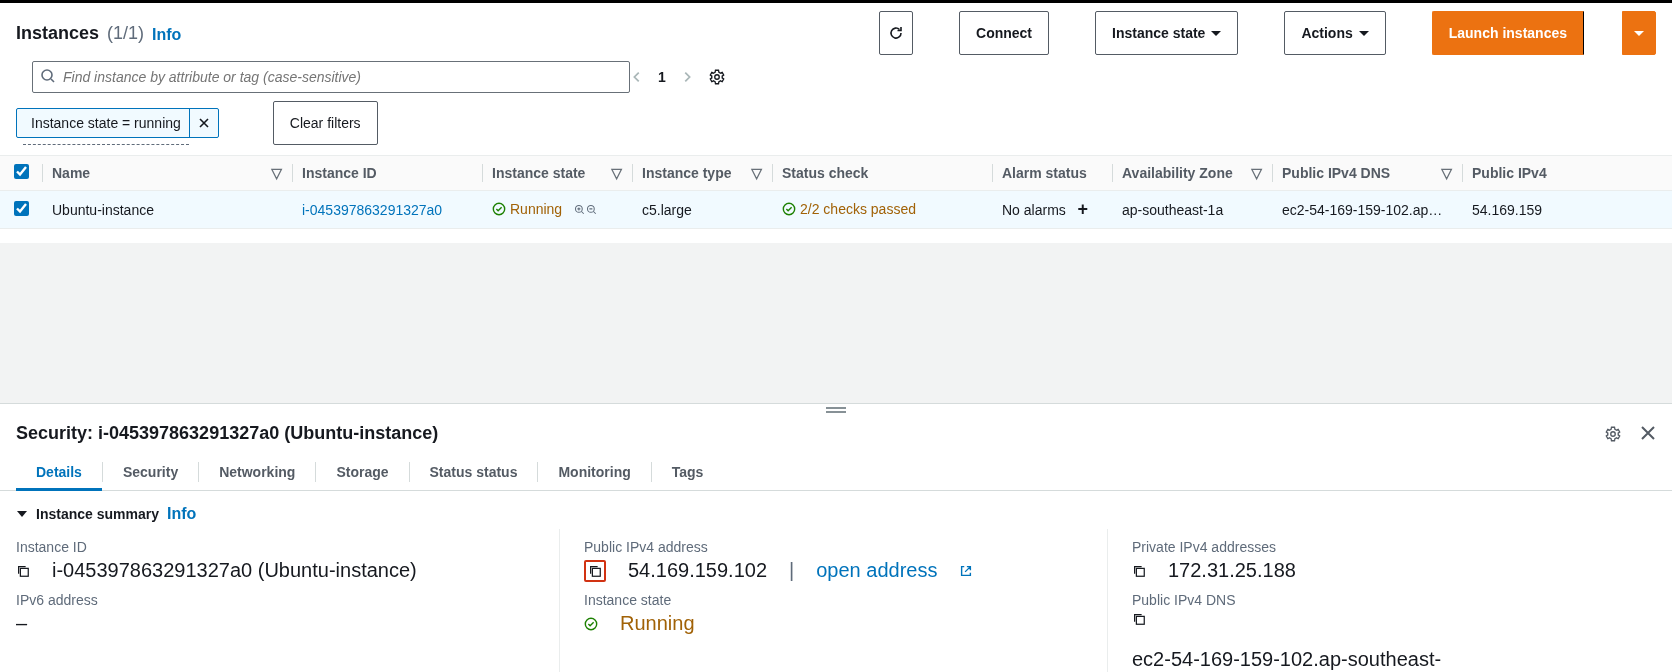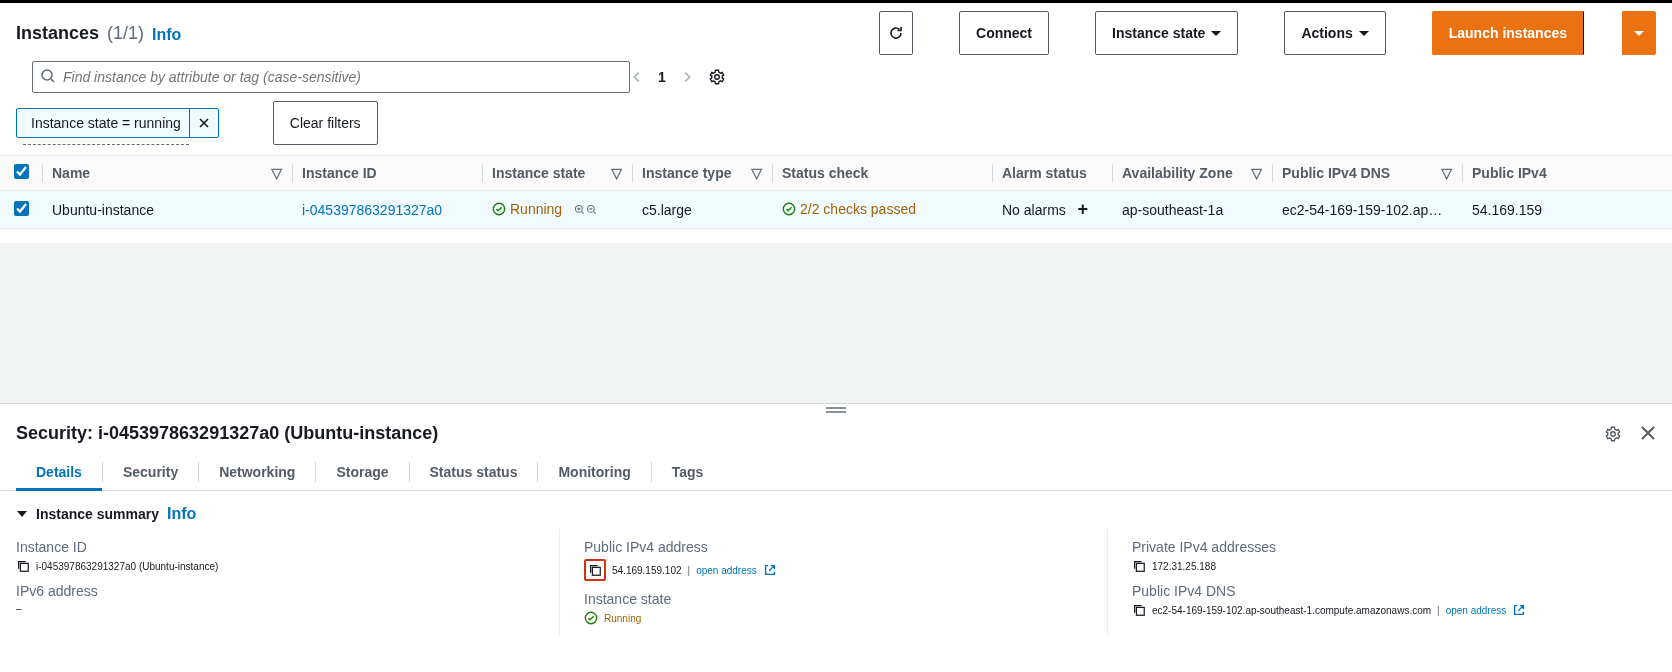--- a/index.html
+++ b/index.html
@@ -62,21 +62,21 @@
   .tab:not(:last-child)::after{}
   .tab-sep{width:1px;background:#d5dbdb;margin:8px 0;}
   
   .detail-body{padding:14px 16px; overflow-y:auto;}
   .section-title{display:flex;align-items:center;gap:8px;font-weight:700;font-size:14px;margin-bottom:6px;}
   .cols{display:flex;gap:4px;}
   .col{flex:1 1 33%; padding-right:20px;}
   .col:not(:last-child){border-right:1px solid #eaeded;}
   .field{margin:10px 0;}
   .flabel{font-size:14px;color:#5f6b7a;margin-bottom:4px;}
-  .fval{font-size:10px;display:flex;align-items:center;gap:6px;flex-wrap:wrap;}
+  .fval{font-size:20px;display:flex;align-items:center;gap:22px;flex-wrap:wrap;}
   .copy{cursor:pointer;display:inline-flex;}
   .copy.redbox{border:2px solid #d13212;padding:2px;border-radius:2px;}
   .pipe{color:#5f6b7a;}
   .ext{display:inline-flex;}
   
   svg{display:block;}
   .filler{height:160px;background:#f2f3f3;}
 </style>
 </head>
 <body>

